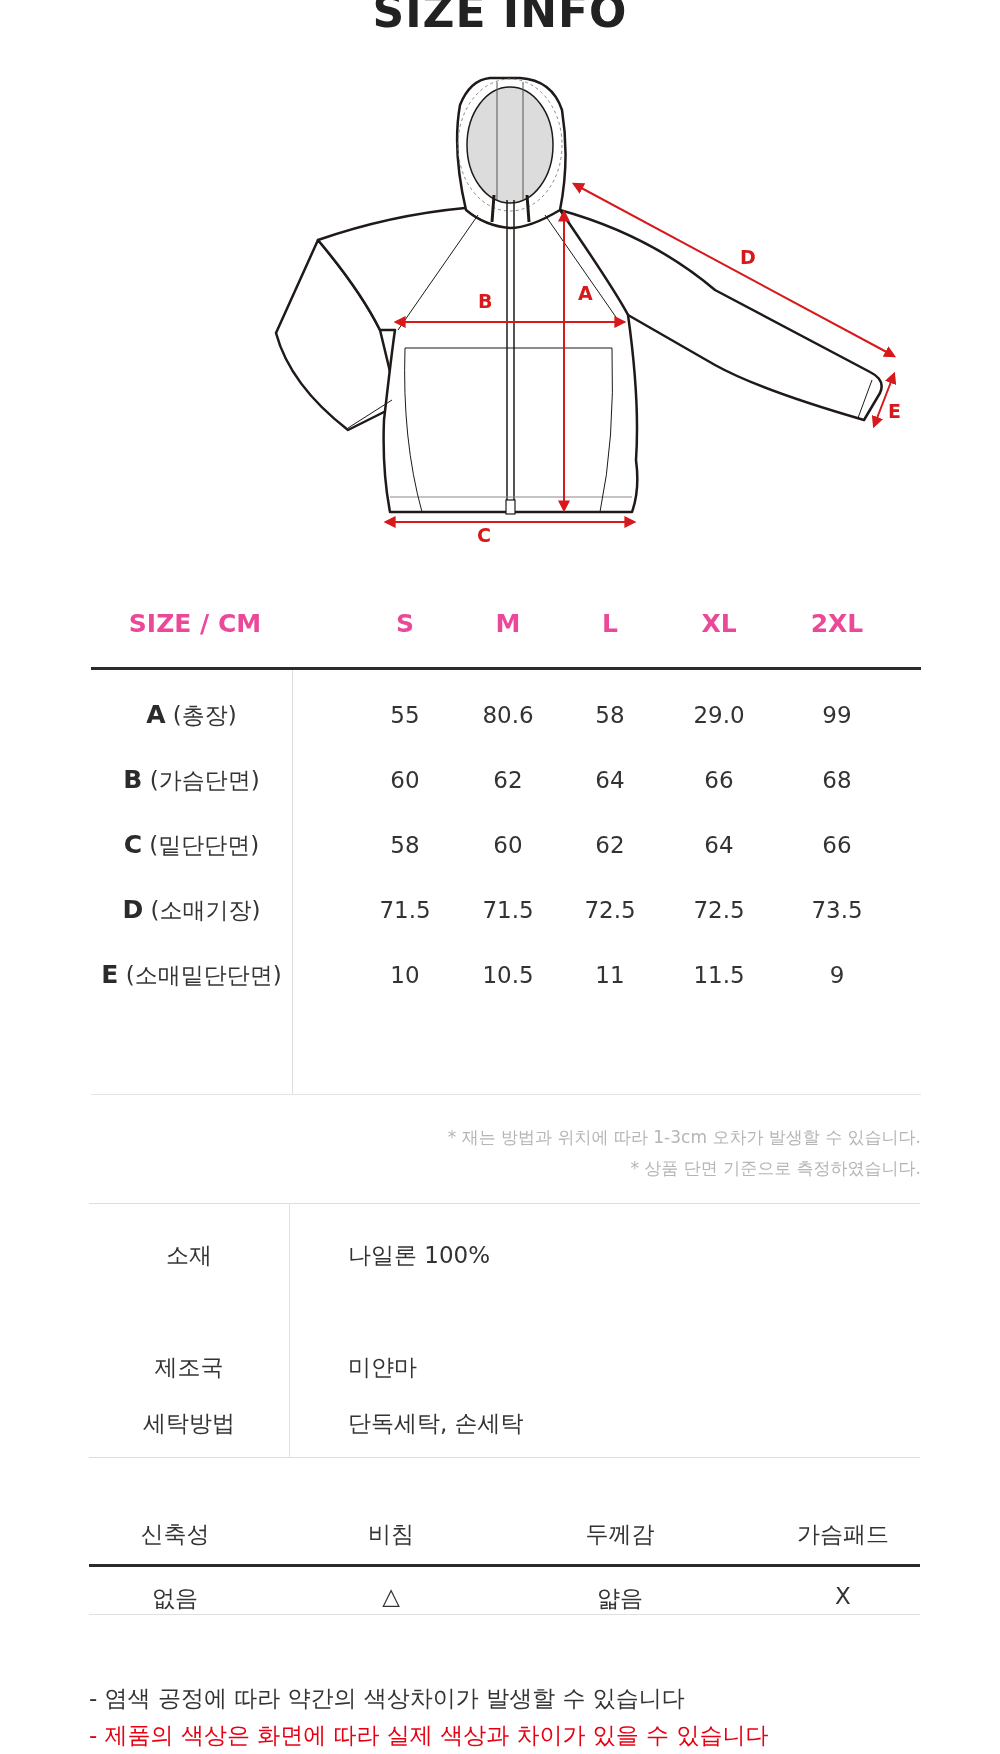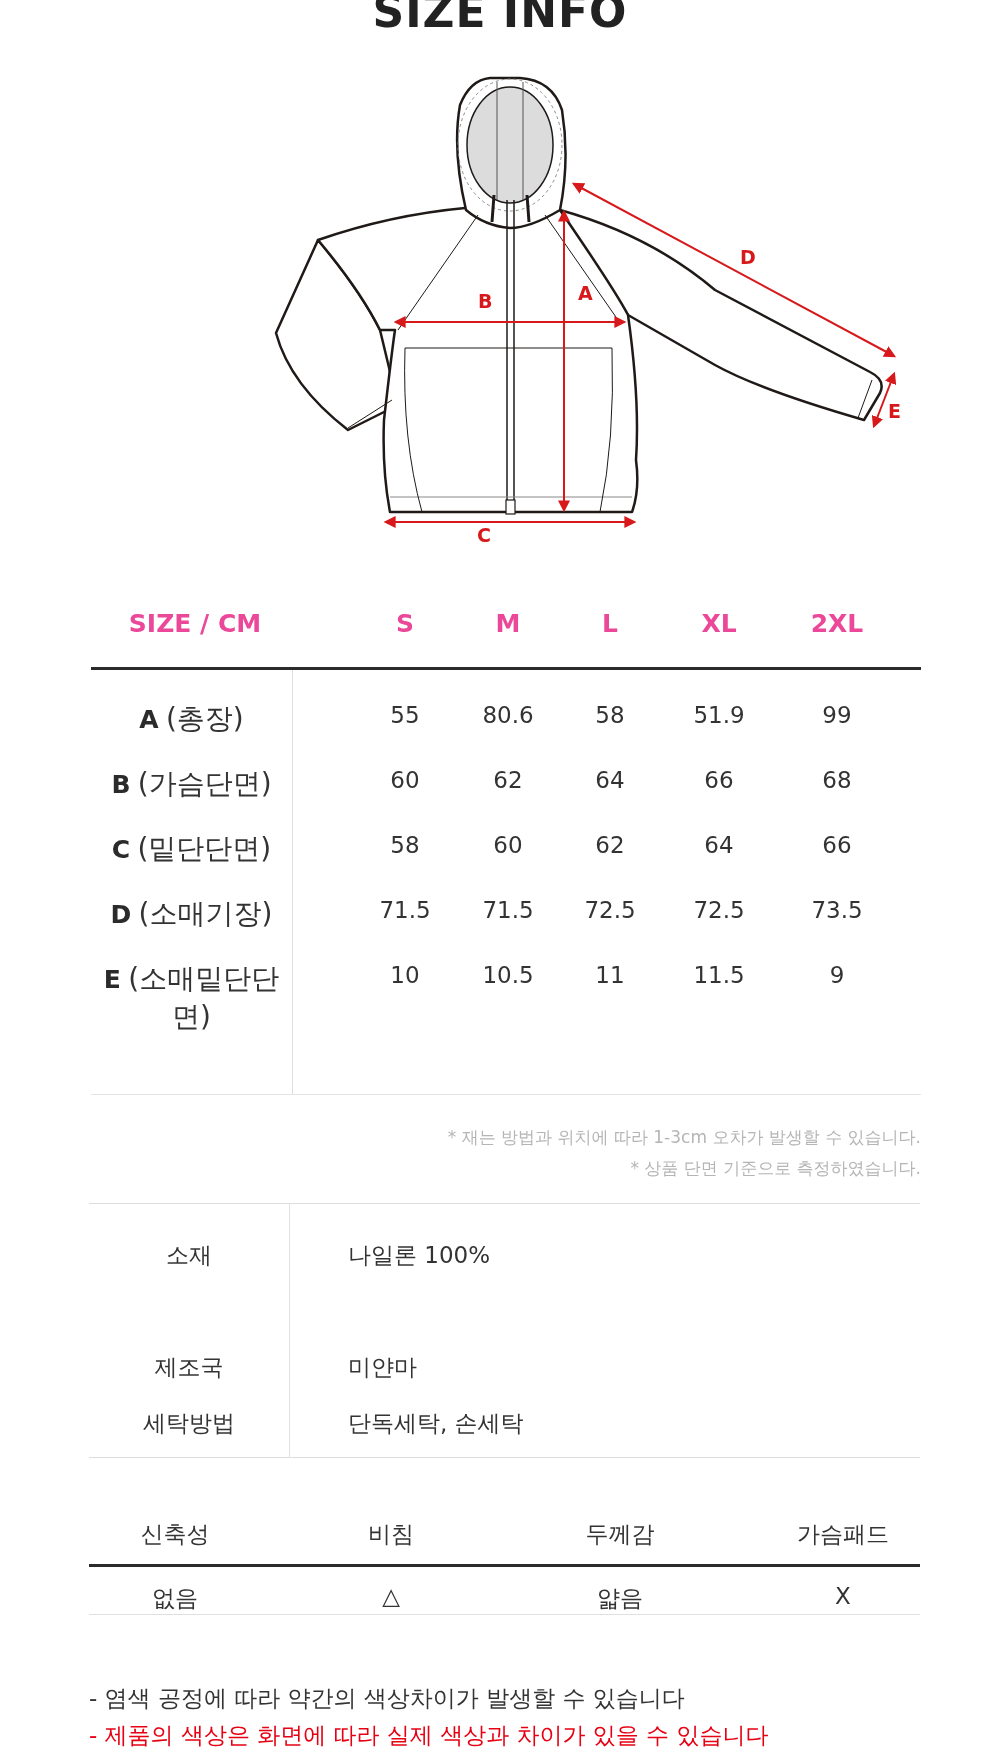--- a/index.html
+++ b/index.html
@@ -52,21 +52,21 @@
     .size-body .vdiv {
       position: absolute; left: 201px; top: 0; bottom: 0;
       width: 1px; background: #dedede;
     }
     .size-row { position: absolute; left: 0; width: 830px; height: 40px; }
     .size-row .rlabel {
       position: absolute; left: 0; width: 201px; text-align: center;
       font-size: 23px; color: #333;
     }
     .size-row .rlabel b { font-weight: bold; font-size: 25px; color: #2b2b2b; }
-    .size-row .rlabel span { font-size: 28px; margin-top: 40px; }
+    .size-row .rlabel span { font-size: 23px; margin-top: 40px; }
     .size-row .val {
       position: absolute; width: 110px; margin-left: -55px; text-align: center;
       font-size: 23px; color: #333; top: 2px;
     }
 
     .notes {
       position: absolute; right: 79px; top: 1122px;
       text-align: right; font-size: 17px; color: #b5b5b5; line-height: 31px;
     }
 
@@ -184,21 +184,21 @@
     <div class="hcell" style="left:746px">2XL</div>
   </div>
   <div class="size-body">
     <div class="vdiv"></div>
 
     <div class="size-row" style="top:30px">
       <div class="rlabel"><b>A</b> <span>(총장)</span></div>
       <div class="val" style="left:314px">55</div>
       <div class="val" style="left:417px">80.6</div>
       <div class="val" style="left:519px">58</div>
-      <div class="val" style="left:628px">51.9</div>
+      <div class="val" style="left:628px">29.0</div>
       <div class="val" style="left:746px">99</div>
     </div>
 
     <div class="size-row" style="top:95px">
       <div class="rlabel"><b>B</b> <span>(가슴단면)</span></div>
       <div class="val" style="left:314px">60</div>
       <div class="val" style="left:417px">62</div>
       <div class="val" style="left:519px">64</div>
       <div class="val" style="left:628px">66</div>
       <div class="val" style="left:746px">68</div>

